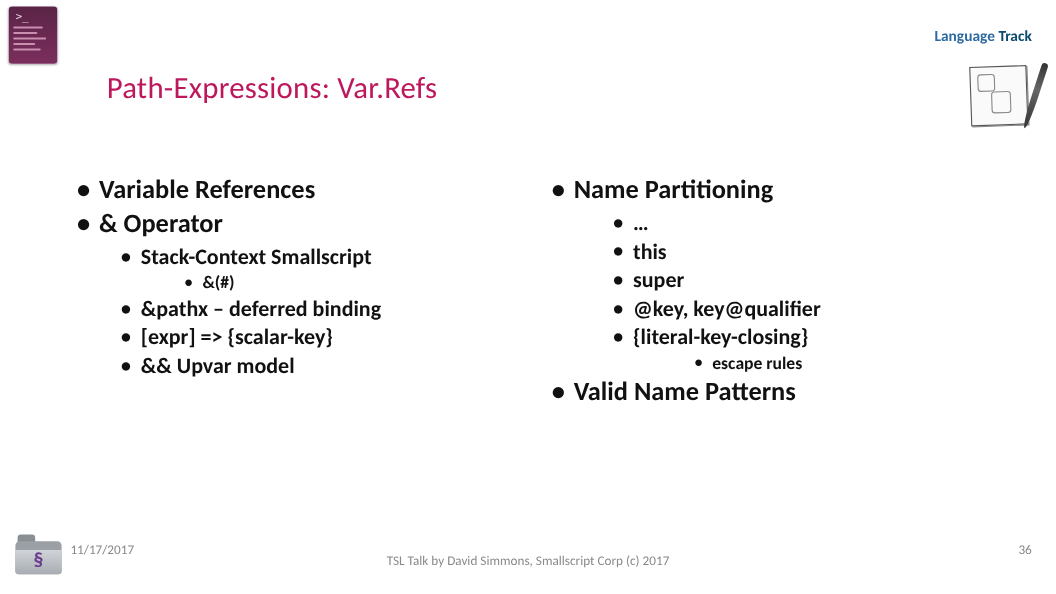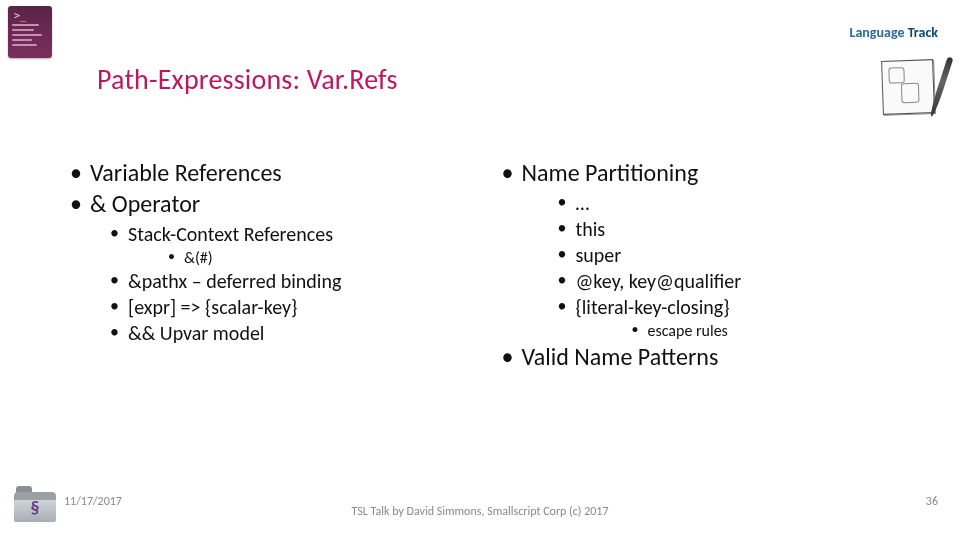--- a/index.html
+++ b/index.html
@@ -101,20 +101,21 @@
       margin-left: 29px;
     }
 
     .columns {
       position: absolute;
       top: 158px;
       left: 68px;
       right: 40px;
       display: flex;
       gap: 31px;
+      font-weight: bold;
     }
     .col { flex: 1; }
     .col-right { flex: 1.05; }
 
     ul { list-style: none; }
     .lvl1 > li { font-size: 24px; color: #111; margin-bottom: 2px; padding-left: 22px; position: relative; }
     .lvl1 > li::before { content: "•"; position: absolute; left: 2px; color: #111; }
     .lvl2 { margin-top: 4px; }
     .lvl2 > li { font-size: 20px; color: #111; padding-left: 38px; position: relative; margin-bottom: 2px; }
     .lvl2 > li::before { content: "•"; position: absolute; left: 20px; color: #111; font-size: 18px; }
@@ -202,21 +203,21 @@
 
 <div class="columns">
 
   <div class="col">
     <ul class="lvl1">
       <li><span>Variable References</span></li>
       <li>
         <span>&amp; Operator</span>
         <ul class="lvl2">
           <li>
-            <span>Stack-Context References</span>
+            <span>Stack-Context Smallscript</span>
             <ul class="lvl3">
               <li><span>&amp;(#)</span></li>
             </ul>
           </li>
           <li><span>&amp;pathx – deferred binding</span></li>
           <li><span>[expr] =&gt; {scalar-key}</span></li>
           <li><span>&amp;&amp; Upvar model</span></li>
         </ul>
       </li>
     </ul>

